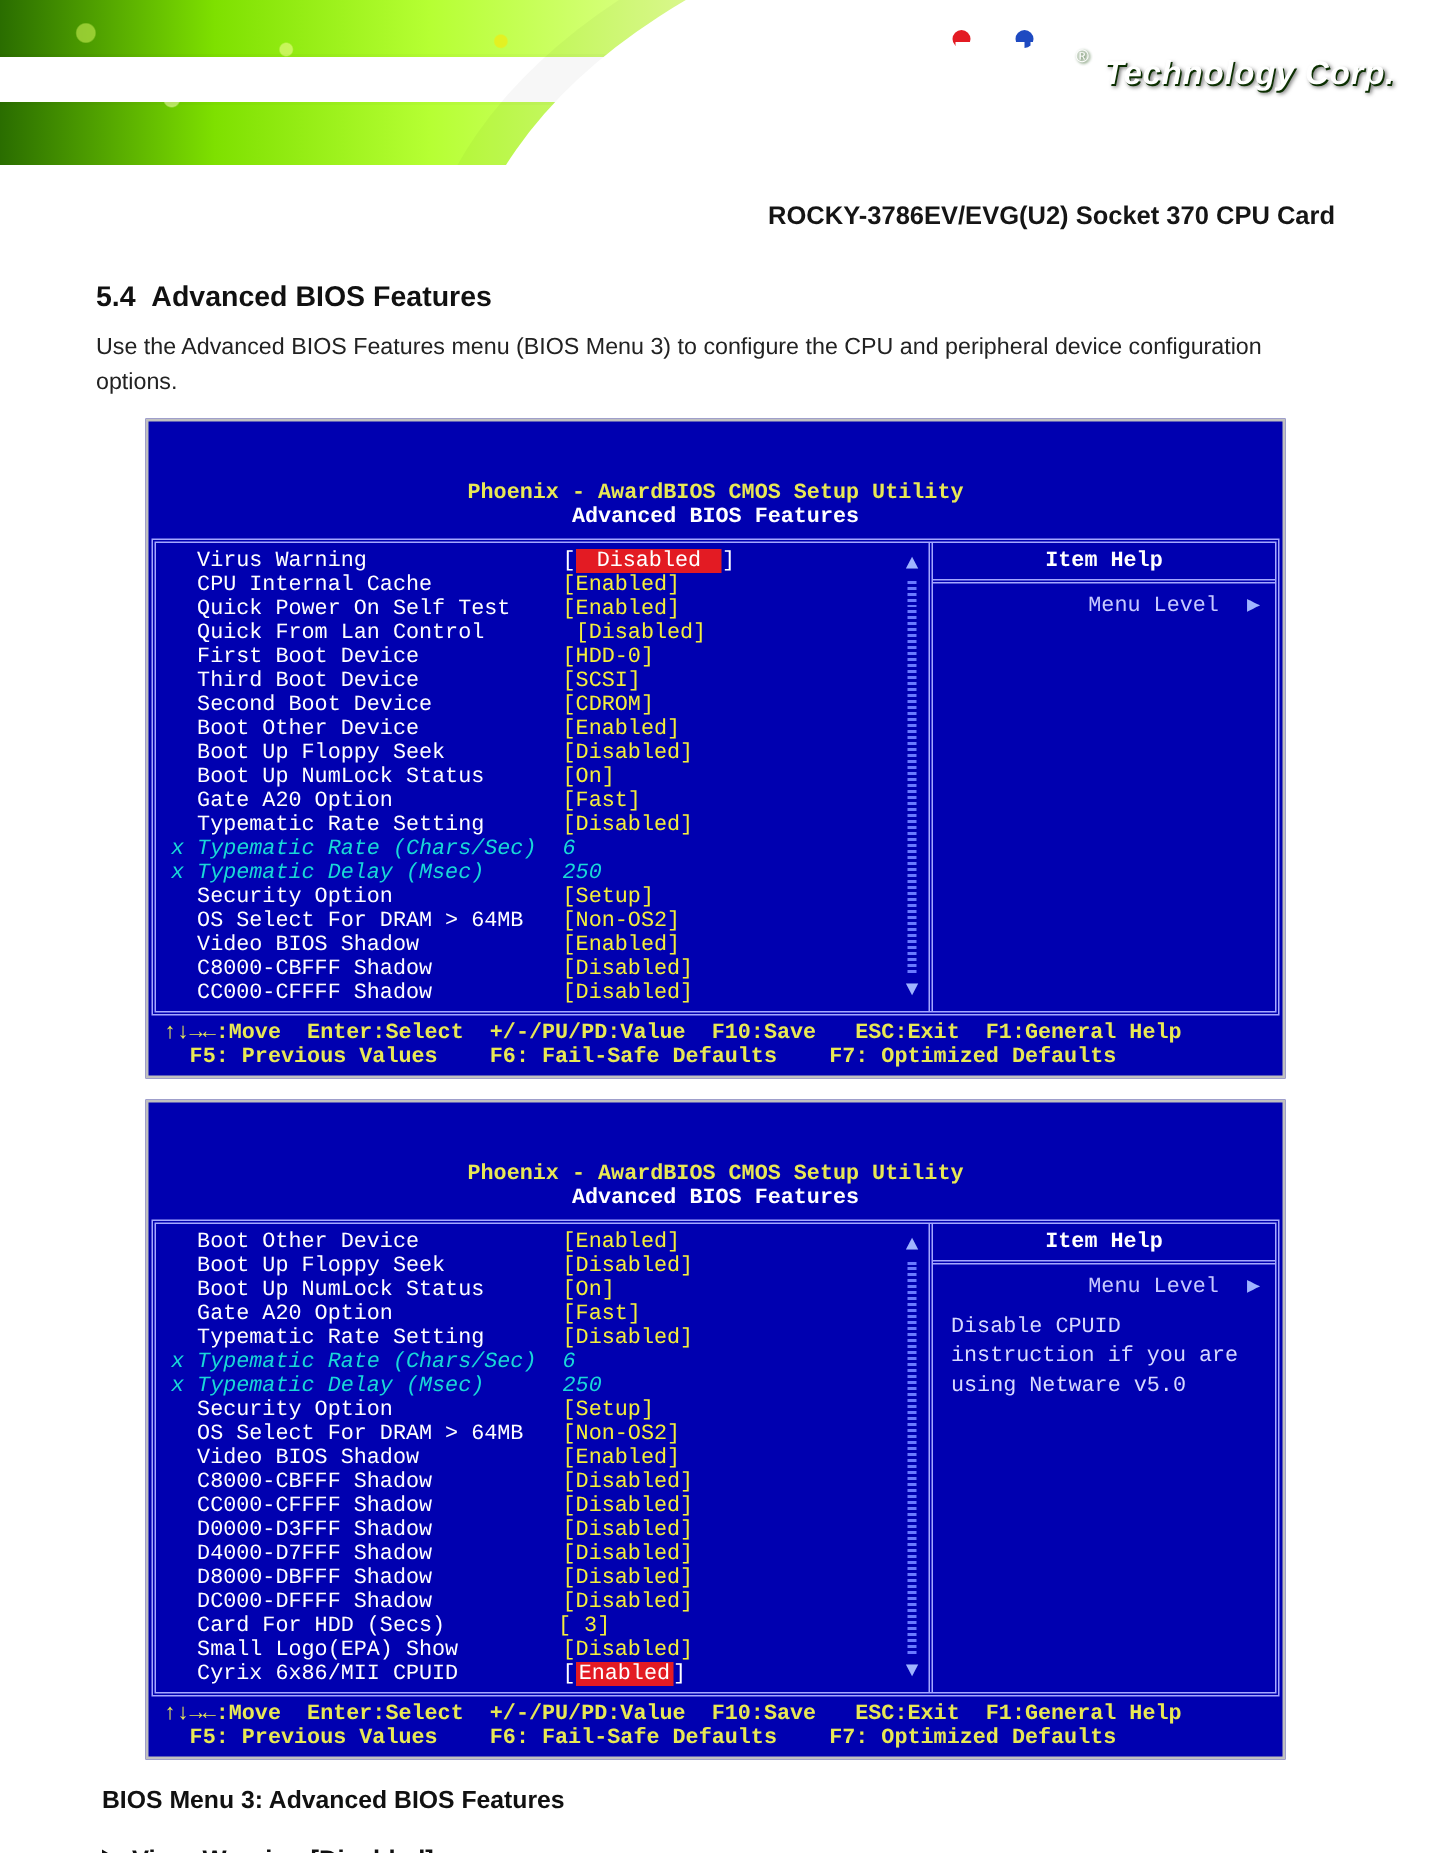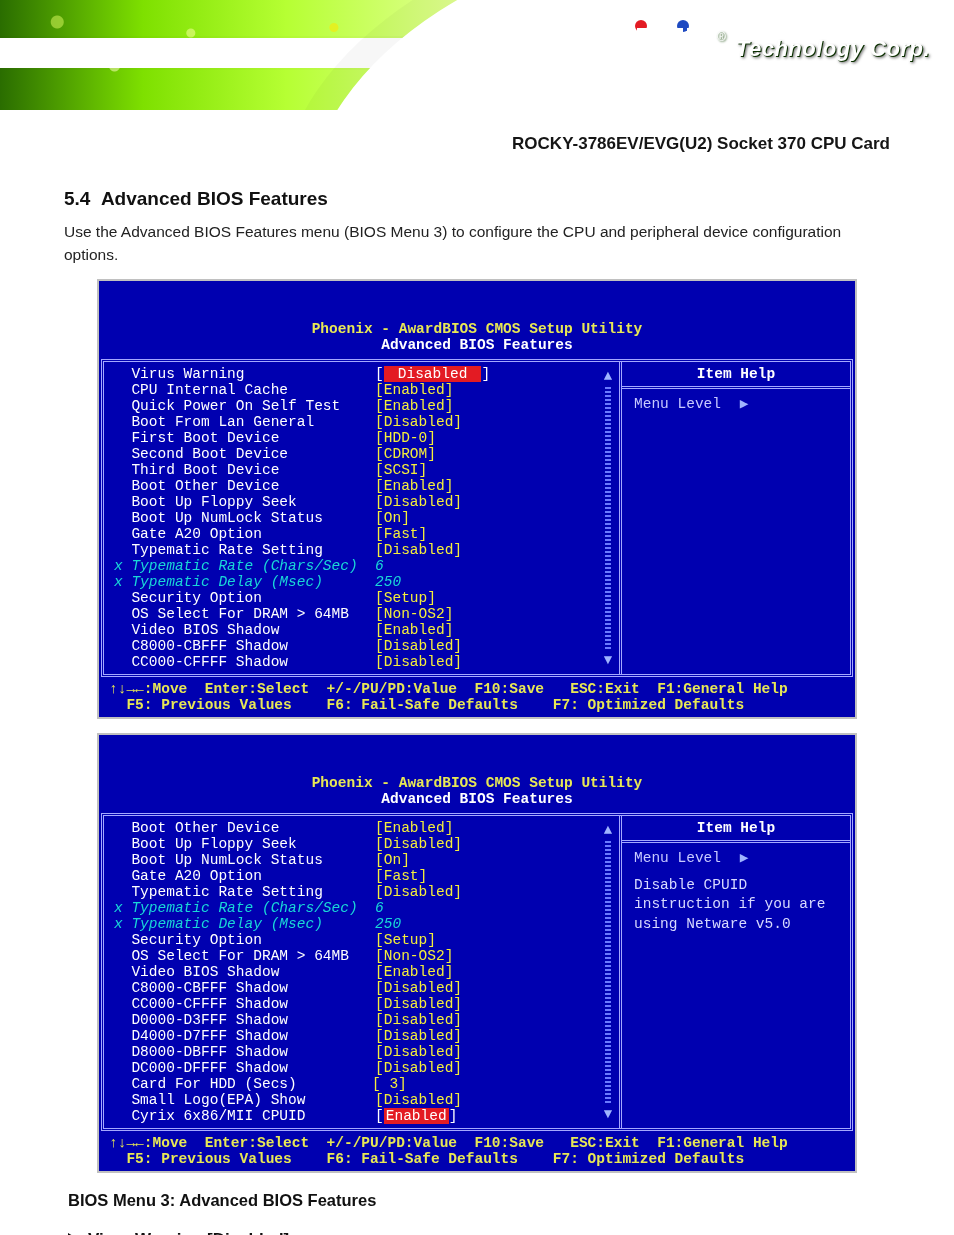--- a/index.html
+++ b/index.html
@@ -96,21 +96,21 @@
   .row .teal .lbl, .row.teal .lbl, .row.teal { color:#19d7d7; }
   .teal { color:#19d7d7;font-style:italic; }
   .yellow { color:#f5ee3a; }
   .br-white { color:#ffffff; }
   .enabled-red { background:#e31b23; color:#fff; padding:0 2px; }
   .disabled-red{ background:#e31b23; color:#fff; padding:0 14px; }
 
   .bios-right { padding: 0; }
   .help-title { text-align:center; background:#0000b0; color:#fff; font-weight:bold; padding:4px 0; border-bottom:3px double #a5a8ff; }
   .help-body  { padding: 6px 10px 8px 12px; }
-  .help-level { color:#c7c9ff; margin-bottom:10px; }
+  .help-level { color:#c7c9ff; margin-bottom:10px;text-align:right; }
   .help-level .tri { color:#9fb4ff; margin-left:10px; }
   .help-text  { color:#d7d9ff; line-height:1.35; }
 
   .bios-footer { color:#e8e854; padding: 2px 10px 4px 10px; font-weight:bold; }
   .bios-footer .ln { white-space: pre; }
 
   .caption { font-weight: 800; font-size: 16.5px; color:#111; margin: 6px 0 20px 4px; }
   .sub-head { font-weight: 800; font-size: 17px; color:#111; margin: 4px 0 8px 0; display:flex; align-items:center; gap:8px;text-align:center; }
   .sub-head .arrow-right {
     width:0; height:0; border-top:7px solid transparent; border-bottom:7px solid transparent; border-left:12px solid #111;
@@ -192,34 +192,34 @@
             </div>
             <div class="row">
               <span class="lbl">  CPU Internal Cache          </span>
               <span class="val yellow">[Enabled]</span>
             </div>
             <div class="row">
               <span class="lbl">  Quick Power On Self Test    </span>
               <span class="val yellow">[Enabled]</span>
             </div>
             <div class="row">
-              <span class="lbl">  Boot From Lan General       </span>
+              <span class="lbl">  Quick From Lan Control       </span>
               <span class="val yellow">[Disabled]</span>
             </div>
             <div class="row">
               <span class="lbl">  First Boot Device           </span>
               <span class="val yellow">[HDD-0]</span>
             </div>
             <div class="row">
+              <span class="lbl">  Third Boot Device           </span>
+              <span class="val yellow">[SCSI]</span>
+            </div>
+            <div class="row">
               <span class="lbl">  Second Boot Device          </span>
               <span class="val yellow">[CDROM]</span>
-            </div>
-            <div class="row">
-              <span class="lbl">  Third Boot Device           </span>
-              <span class="val yellow">[SCSI]</span>
             </div>
             <div class="row">
               <span class="lbl">  Boot Other Device           </span>
               <span class="val yellow">[Enabled]</span>
             </div>
             <div class="row">
               <span class="lbl">  Boot Up Floppy Seek         </span>
               <span class="val yellow">[Disabled]</span>
             </div>
             <div class="row">

